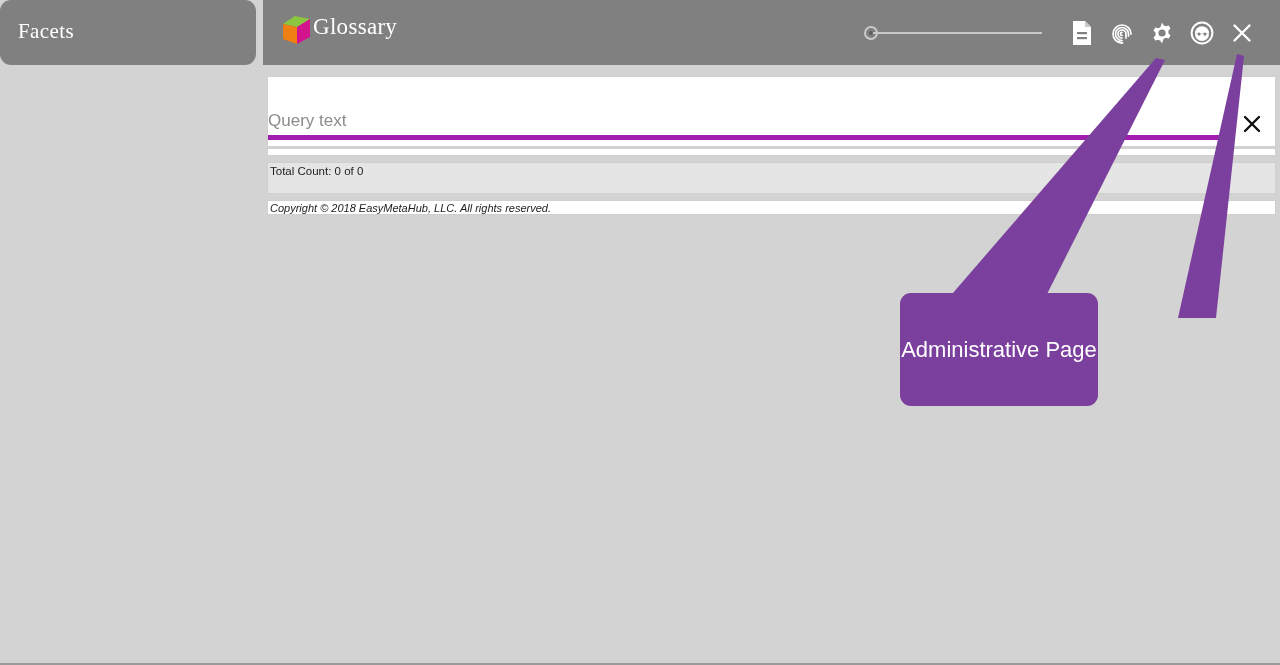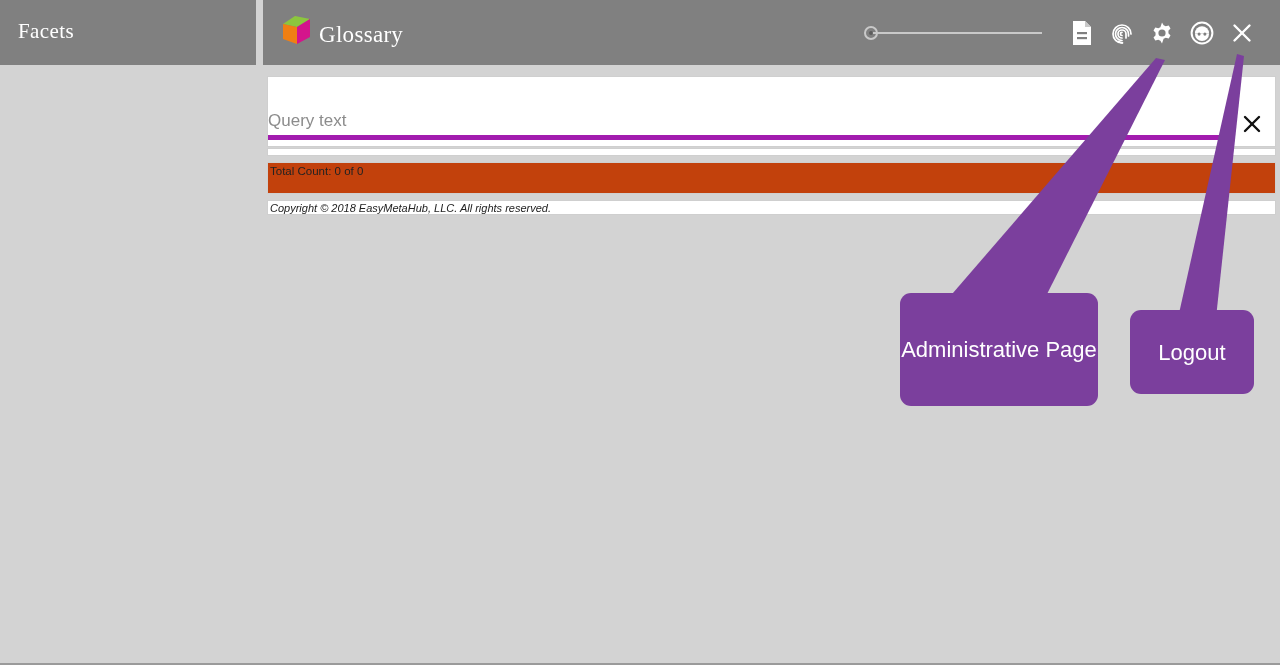--- a/index.html
+++ b/index.html
@@ -24,20 +24,21 @@
     box-sizing: border-box;
   }
 
   
   .facets-header {
     position: absolute;
     left: 0; top: 0;
     width: 256px; height: 65px;
     background: #808080;
     box-sizing: border-box;
+    border-radius: 11px;
   }
   .facets-title {
     position: absolute;
     left: 18px; top: 19px;
     color: #ffffff;
     font-family: "Liberation Serif", serif;
     font-size: 21px;
     letter-spacing: .4px;
   }
 
@@ -45,22 +46,22 @@
     position: absolute;
     left: 263px; top: 0;
     width: 1017px; height: 65px;
     background: #808080;
     box-sizing: border-box;
   }
   .brand {
     position: absolute;
     left: 16px; top: 14px;
     display: flex;
-    align-items: flex-end;
-    gap: 6px;
+    align-items: flex-start;
+    gap: 0;
   }
   .cube { width: 34px; height: 34px; display: block; }
   .brand-title {
     color: #ffffff;
     font-family: "Liberation Serif", serif;
     font-size: 23px;
     letter-spacing: .3px;
   }
 
   
@@ -150,21 +151,21 @@
     width: 1009px; height: 8px;
     background: #ffffff;
     border: 1px solid #cfcfcf;
     box-sizing: border-box;
   }
 
   .count-panel {
     position: absolute;
     left: 267px; top: 162px;
     width: 1009px; height: 32px;
-    background: #c2410c;
+    background: #e5e5e5;
     border: 1px solid #cfcfcf;
     box-sizing: border-box;
   }
   .count-text {
     position: absolute;
     left: 2px; top: 2px;
     font-size: 11.5px;
     color: #222;
   }
 
@@ -310,18 +311,15 @@
   <div class="annotations">
     <svg width="1280" height="665" style="position:absolute;left:0;top:0;">
       <polygon points="1156,40 1165,42 1040,290 940,290" fill="#7B3F9D"></polygon>
       <polygon points="1237,36 1244,38 1216,300 1178,300" fill="#7B3F9D"></polygon>
     </svg>
 
     <div class="callout" id="callout-admin" style="background:#7B3F9D;">
       <span>Administrative Page</span>
     </div>
 
-    <div class="callout" id="callout-logout" style="background:#7B3F9D;">
-      <span>Logout</span>
-    </div>
   </div>
 
 </div>
 
 </body></html>

